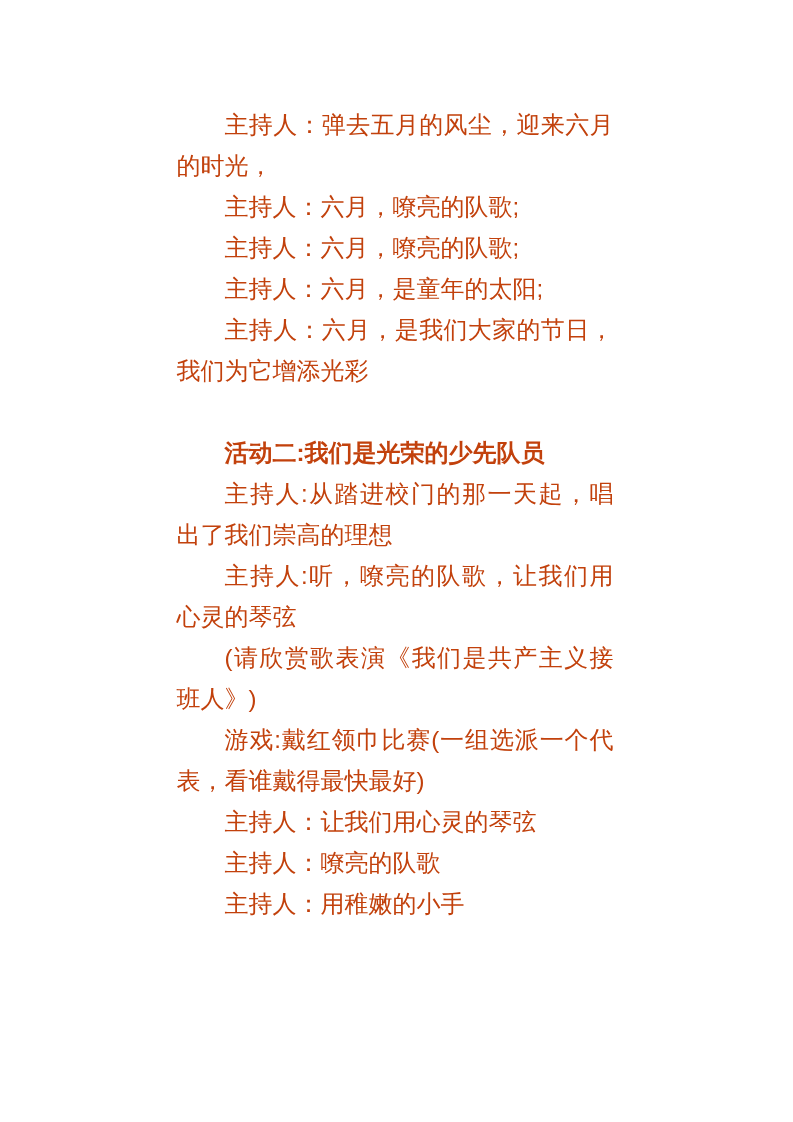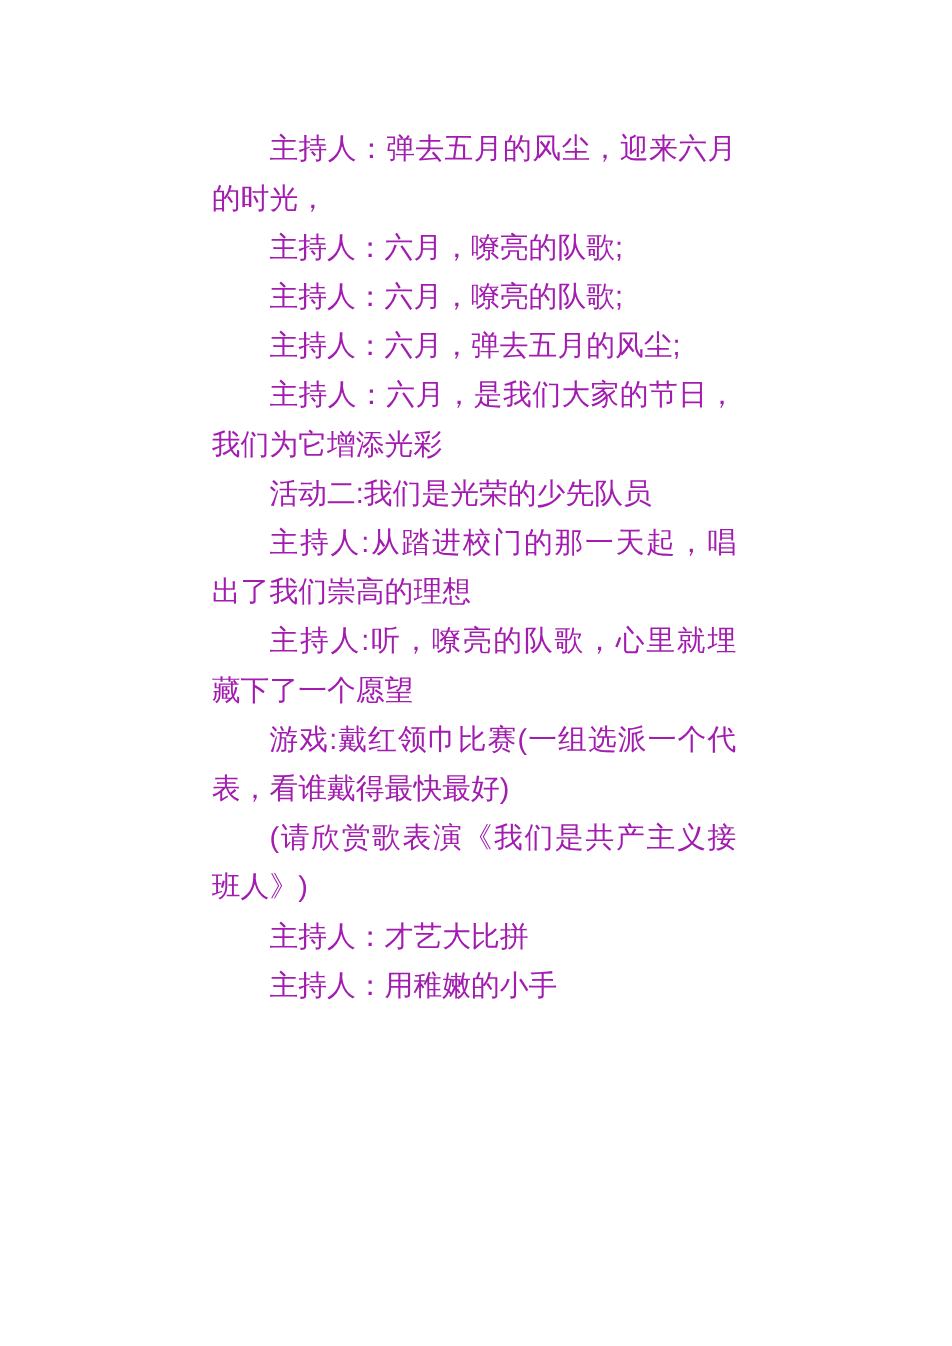--- a/index.html
+++ b/index.html
@@ -12,42 +12,44 @@
     width: 664px;
     height: 1122px;
     margin: 0 auto;
     background: #ffffff;
     box-sizing: border-box;
     padding: 104px 115px 0 112px;
     overflow: hidden;
     font-family: "Liberation Sans", "DejaVu Sans", sans-serif;
     font-size: 24px;
     line-height: 41px;
-    color: #a21caf;
+    color: #c2410c;
     text-align: justify;
   }
   .page p {
     margin: 0;
     padding: 0;
     text-indent: 2em;
     font-weight: normal;
   }
   .page p.heading {
-    font-weight: normal;
+    font-weight: bold;
+    margin-top: 41px;
   }
 </style>
 </head>
 <body>
 
 <div class="page">
   <p>主持人：弹去五月的风尘，迎来六月的时光，</p>
   <p>主持人：六月，嘹亮的队歌;</p>
   <p>主持人：六月，嘹亮的队歌;</p>
-  <p>主持人：六月，弹去五月的风尘;</p>
+  <p>主持人：六月，是童年的太阳;</p>
   <p>主持人：六月，是我们大家的节日，我们为它增添光彩</p>
   <p class="heading">活动二:我们是光荣的少先队员</p>
   <p>主持人:从踏进校门的那一天起，唱出了我们崇高的理想</p>
-  <p>主持人:听，嘹亮的队歌，心里就埋藏下了一个愿望</p>
+  <p>主持人:听，嘹亮的队歌，让我们用心灵的琴弦</p>
+  <p>(请欣赏歌表演《我们是共产主义接班人》)</p>
   <p>游戏:戴红领巾比赛(一组选派一个代表，看谁戴得最快最好)</p>
-  <p>(请欣赏歌表演《我们是共产主义接班人》)</p>
-  <p>主持人：才艺大比拼</p>
+  <p>主持人：让我们用心灵的琴弦</p>
+  <p>主持人：嘹亮的队歌</p>
   <p>主持人：用稚嫩的小手</p>
 </div>
 
 </body></html>

